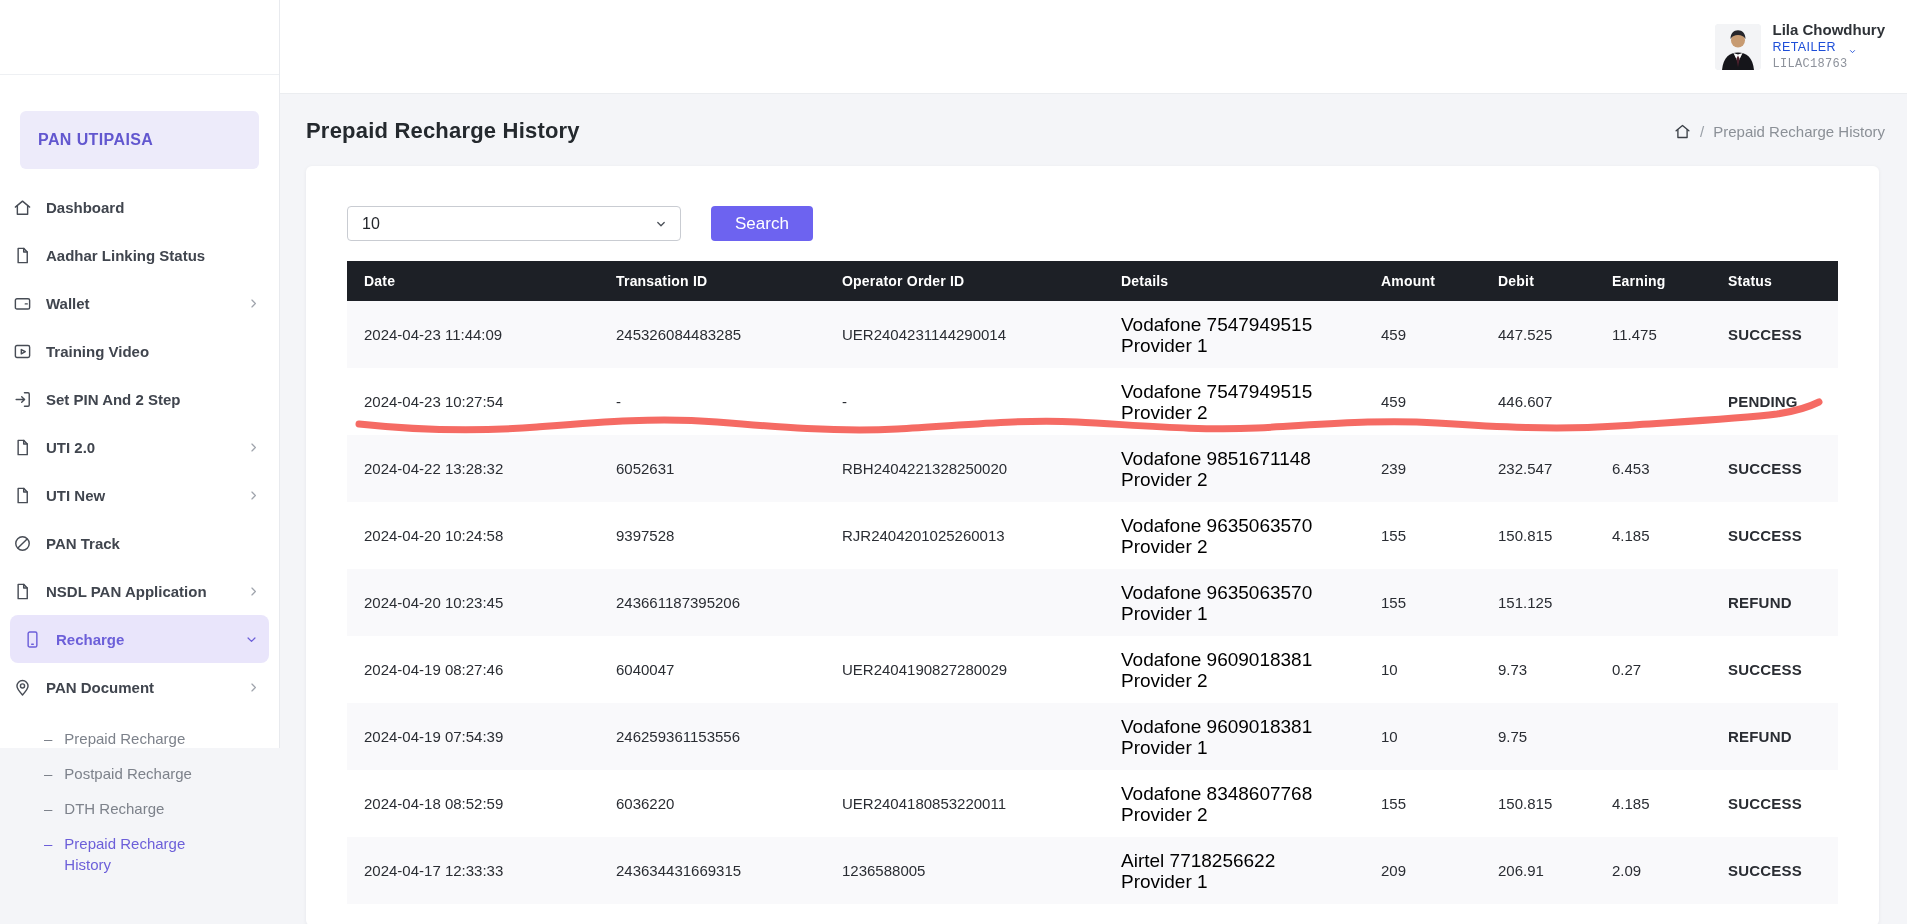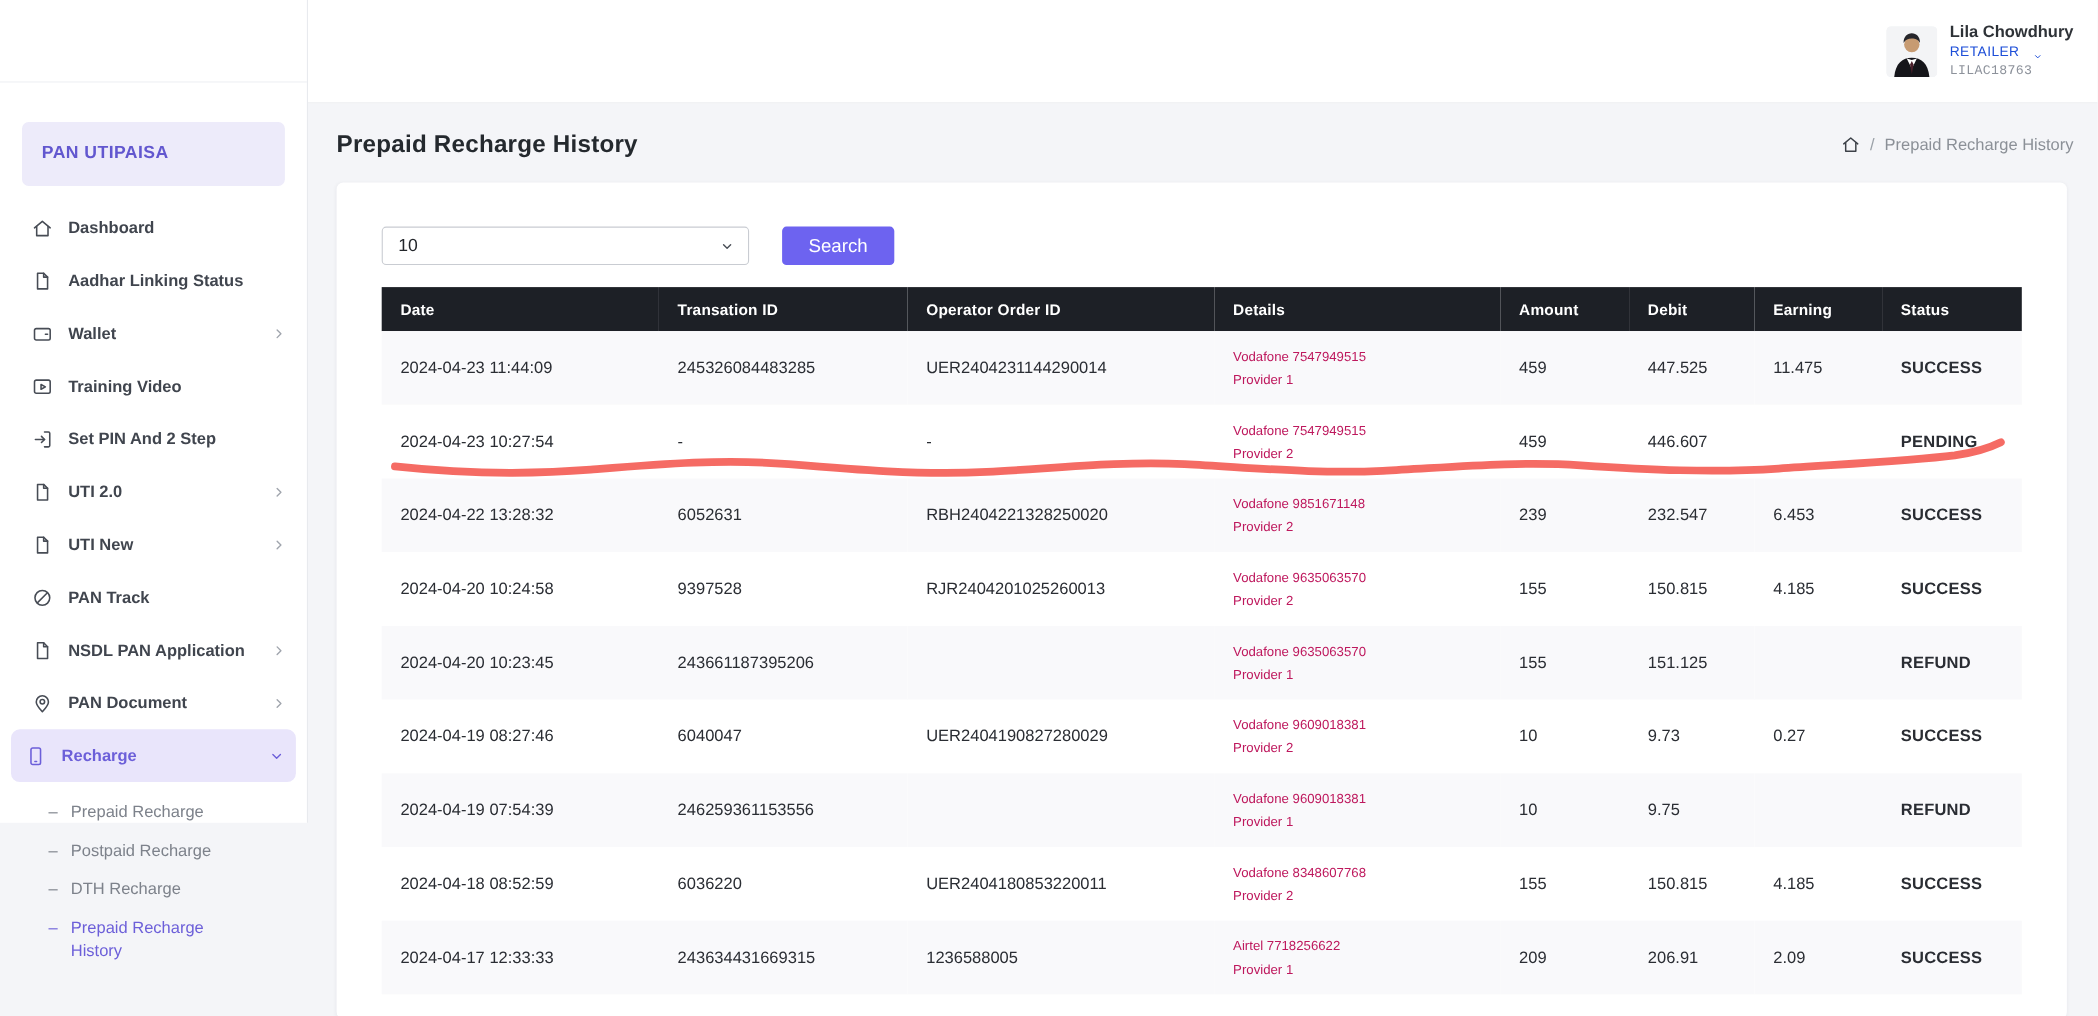--- a/index.html
+++ b/index.html
@@ -12,21 +12,21 @@
     width:1907px;height:924px;overflow:hidden;position:relative;
     background:#f4f5f8;font-family:"Liberation Sans",sans-serif;
   }
   
   .sidebar{position:absolute;left:0;top:0;width:280px;height:748px;background:#fff;
     border-right:1px solid #e8eaee;z-index:4;}
   .logo-area{height:75px;border-bottom:1px solid #eef0f3;}
   .brand-badge{margin:36px 20px 14px;background:var(--brand-bg);color:var(--brand-text);
     border-radius:6px;height:58px;display:flex;align-items:center;padding:0 18px;
     font-size:16px;font-weight:700;letter-spacing:.4px;cursor:pointer;}
-  .nav-item{display:flex;align-items:center;height:48px;padding:0 18px 0 28px;gap:14px;
+  .nav-item{display:flex;align-items:center;height:48px;padding:0 18px 0 12px;gap:14px;
     font-size:15px;font-weight:600;color:#40454e;cursor:pointer;}
   .nav-icon{width:20px;height:20px;display:flex;align-items:center;justify-content:center;color:#474c55;}
   .nav-label{flex:1;white-space:nowrap;overflow:hidden;}
   .nav-chevron{color:#a0a5ad;display:flex;}
   .nav-item.active{background:var(--accent-bg);color:var(--accent);border-radius:8px;
     margin:0 10px;padding:0 10px 0 12px;}
   .nav-item.active .nav-icon,.nav-item.active .nav-chevron{color:var(--accent);}
   .subnav{padding-top:10px;}
   .subnav-item{display:flex;gap:12px;padding:7px 20px 7px 44px;font-size:15px;color:#7d828b;
     cursor:pointer;line-height:21px;}
@@ -58,21 +58,21 @@
   .select-chevron{color:#4a4f57;display:flex;}
   .search-btn{height:35px;padding:0 24px;background:var(--button);color:#fff;border:none;
     border-radius:4px;font-size:17px;font-family:inherit;cursor:pointer;}
   .table{width:100%;border-collapse:collapse;table-layout:fixed;margin-top:20px;}
   .table thead th{background:var(--header-bg);color:#fff;font-size:14px;font-weight:700;
     text-align:left;padding:12px 10px 12px 17px;letter-spacing:.2px;}
   .table tbody td{height:67px;padding:10px 10px 10px 17px;font-size:15px;color:#2a2d33;
     vertical-align:middle;}
   .table tbody tr:nth-child(odd){background:#f9f9fb;}
   .table tbody tr:nth-child(even){background:#fff;}
-  .d1,.d2{color:#be185d;font-size:12px;line-height:21px;}
+  .d1,.d2{color:#000000;font-size:19px;line-height:21px;}
   td.status{font-weight:700;color:#22252a;letter-spacing:.2px;}
   
   .annotation{position:absolute;left:345px;top:398px;width:1500px;height:48px;z-index:8;
     pointer-events:none;color:var(--annotation);}
 </style>
 </head>
 <body>
 
 <div class="app">
 
@@ -175,45 +175,45 @@
               <path d="M13.5 3v4.5H18"></path>
             </svg>
           </span>
           <span class="nav-label">NSDL PAN Application</span>
           <span class="nav-chevron">
             <svg width="15" height="15" viewBox="0 0 24 24" fill="none" stroke="currentColor" stroke-width="2" stroke-linecap="round" stroke-linejoin="round">
               <path d="M9.5 6.5 15 12l-5.5 5.5"></path>
             </svg>
           </span>
         </div>
+        <div class="nav-item active">
+          <span class="nav-icon">
+            <svg width="19" height="19" viewBox="0 0 24 24" fill="none" stroke="currentColor" stroke-width="1.8" stroke-linecap="round" stroke-linejoin="round">
+              <rect x="6.5" y="2.5" width="11" height="19" rx="2"></rect>
+              <path d="M11 18h2"></path>
+            </svg>
+          </span>
+          <span class="nav-label">Recharge</span>
+          <span class="nav-chevron">
+            <svg width="15" height="15" viewBox="0 0 24 24" fill="none" stroke="currentColor" stroke-width="2" stroke-linecap="round" stroke-linejoin="round">
+              <path d="M6.5 9.5 12 15l5.5-5.5"></path>
+            </svg>
+          </span>
+        </div>
         <div class="nav-item">
           <span class="nav-icon">
             <svg width="19" height="19" viewBox="0 0 24 24" fill="none" stroke="currentColor" stroke-width="1.8" stroke-linecap="round" stroke-linejoin="round">
               <path d="M12 21.5c-4.2-4.6-7-8-7-11.3a7 7 0 1 1 14 0c0 3.3-2.8 6.7-7 11.3z"></path>
               <circle cx="12" cy="10" r="2.6"></circle>
             </svg>
           </span>
           <span class="nav-label">PAN Document</span>
           <span class="nav-chevron">
             <svg width="15" height="15" viewBox="0 0 24 24" fill="none" stroke="currentColor" stroke-width="2" stroke-linecap="round" stroke-linejoin="round">
               <path d="M9.5 6.5 15 12l-5.5 5.5"></path>
-            </svg>
-          </span>
-        </div>
-        <div class="nav-item active">
-          <span class="nav-icon">
-            <svg width="19" height="19" viewBox="0 0 24 24" fill="none" stroke="currentColor" stroke-width="1.8" stroke-linecap="round" stroke-linejoin="round">
-              <rect x="6.5" y="2.5" width="11" height="19" rx="2"></rect>
-              <path d="M11 18h2"></path>
-            </svg>
-          </span>
-          <span class="nav-label">Recharge</span>
-          <span class="nav-chevron">
-            <svg width="15" height="15" viewBox="0 0 24 24" fill="none" stroke="currentColor" stroke-width="2" stroke-linecap="round" stroke-linejoin="round">
-              <path d="M6.5 9.5 12 15l5.5-5.5"></path>
             </svg>
           </span>
         </div>
       </nav>
     <div class="subnav">
         <div class="subnav-item">
           <span class="dash">–</span>
           <span class="subnav-label">Prepaid Recharge</span>
         </div>
         <div class="subnav-item">

